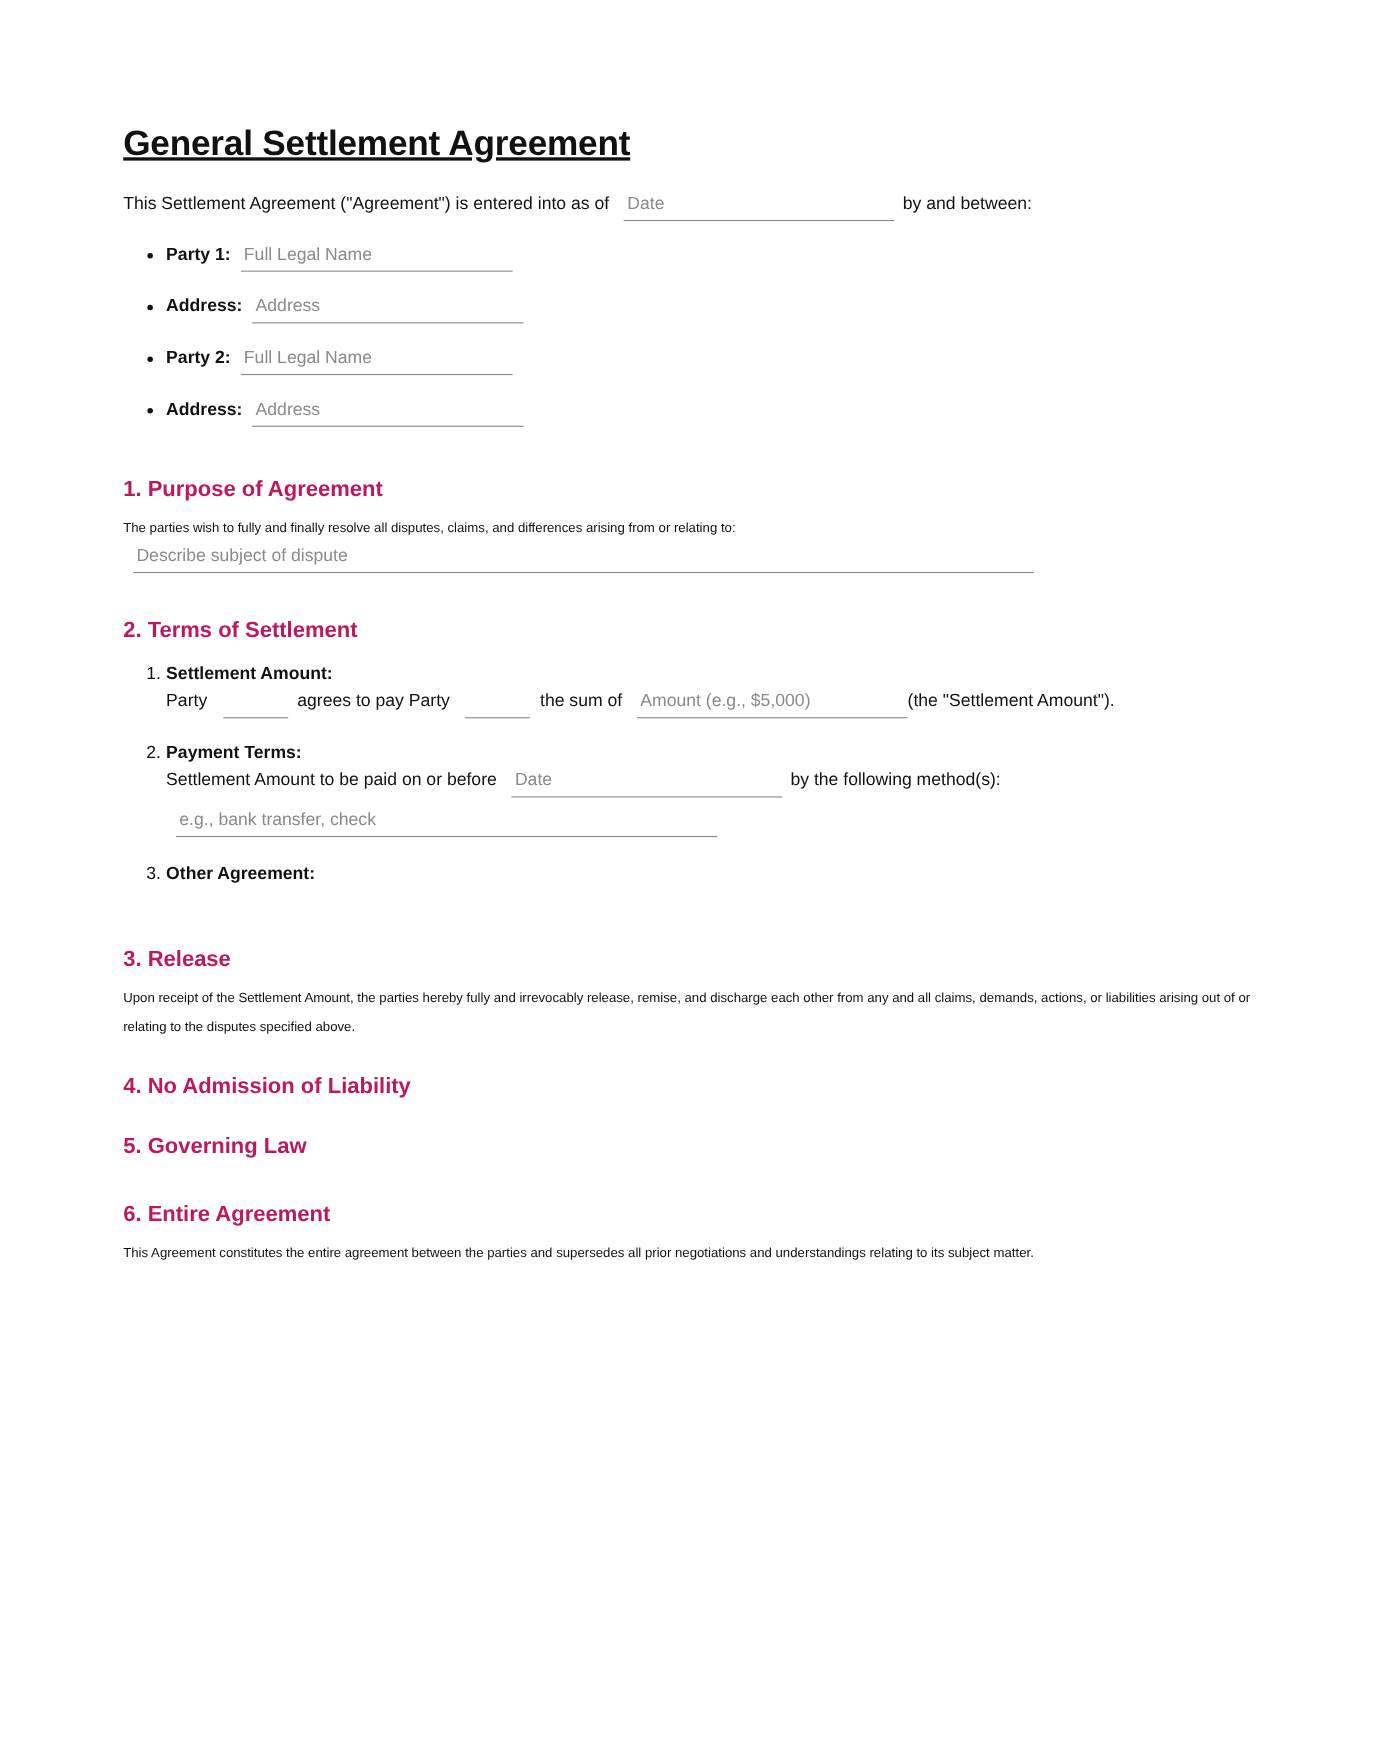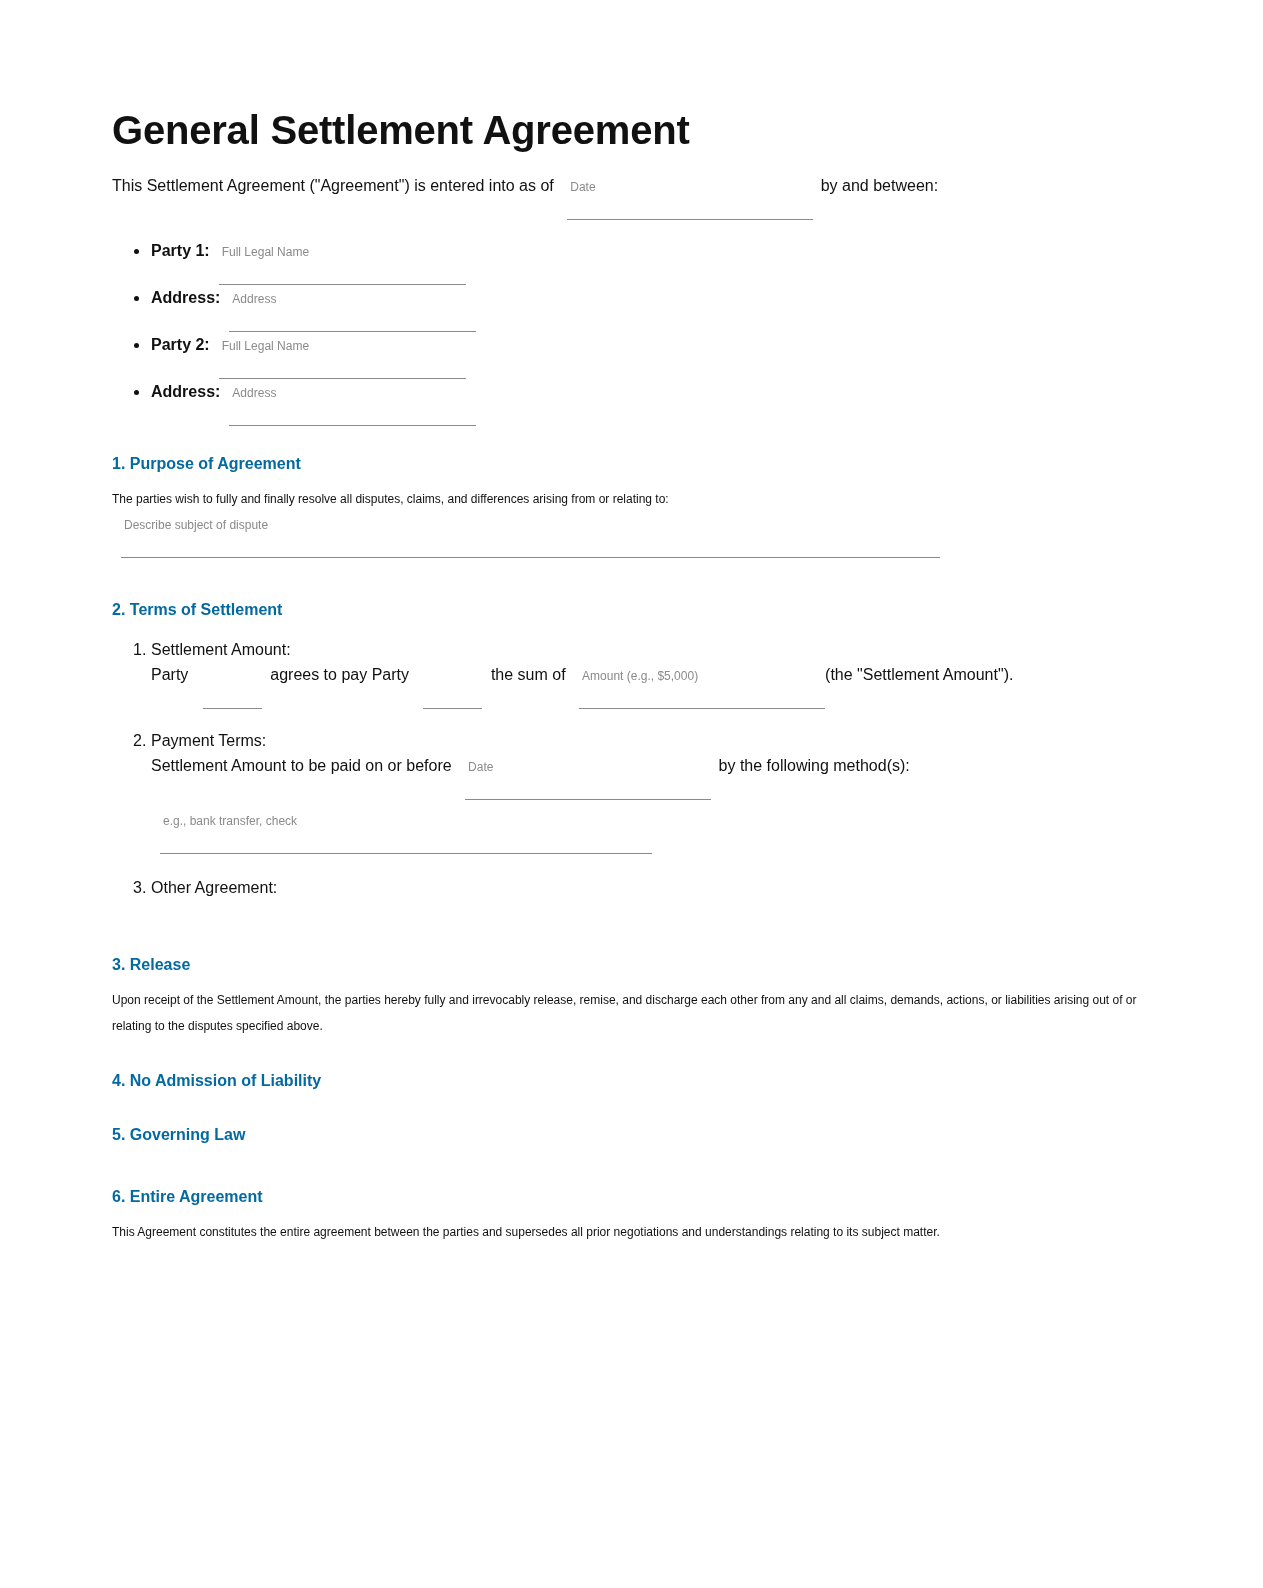--- a/index.html
+++ b/index.html
@@ -3,42 +3,42 @@
 <meta charset="utf-8">
 <style>
   html, body { margin: 0; padding: 0; background: #ffffff; }
   body {
     width: 1263px; min-height: 1588px;
     font-family: "Liberation Sans", sans-serif;
     color: #111111; font-size: 16px;
   }
   .page { position: relative; padding: 0 0 0 112px; width: 1030px; }
   h1 {
-    margin: 0; padding-top: 110px; font-size: 40px; font-weight: bold;
-    letter-spacing: -0.2px; line-height: 40px; color: #111;
+    margin: 0; padding-top: 110px; font-size: 32px; font-weight: bold;
+    letter-spacing: -0.2px; line-height: 40px; color: #111; text-decoration: underline;
   }
   .intro { margin-top: 22px; line-height: 28px; font-size: 16px; white-space: nowrap; }
   .field {
     display: inline-block; border: none; border-bottom: 1px solid #8a8a8a;
-    font-family: "Liberation Sans", sans-serif; font-size: 12px; color: #ec4899;
-    background: transparent; padding: 2px 3px 21px 3px; height: 22px;
+    font-family: "Liberation Sans", sans-serif; font-size: 16px; color: #ec4899;
+    background: transparent; padding: 2px 3px 3px 3px; height: 22px;
     vertical-align: baseline; outline: none; box-sizing: content-box;
   }
   .field::placeholder { color: #8a8a8a; }
   .parties { list-style: none; margin: 16px 0 0 0; padding: 0 0 0 22px; }
   .parties li { height: 47px; line-height: 30px; white-space: nowrap; position: relative; padding-left: 17px; }
   .parties li::before { content: ""; position: absolute; left: 0; top: 13px; width: 5px; height: 5px; background: #111; border-radius: 50%; }
   .parties .lbl { font-weight: bold; margin-right: 9px; }
-  h2 { margin: 0; font-size: 16px; font-weight: bold; line-height: 24px; color: #0369a1; }
+  h2 { margin: 0; font-size: 20px; font-weight: bold; line-height: 24px; color: #be185d; }
   .sec1 { margin-top: 40px; }
   p { margin: 0; line-height: 26px; font-size: 12px; }
   .terms { list-style: none; margin: 0; padding: 0 0 0 21px; }
   .terms > li { position: relative; padding-left: 18px; }
   .terms .num { position: absolute; left: 0; top: 0; line-height: 24px; }
-  .terms .ttl { font-weight: normal; line-height: 24px; display: block; }
+  .terms .ttl { font-weight: bold; line-height: 24px; display: block; }
   .terms .line { line-height: 26px; white-space: nowrap; }
 </style>
 </head>
 <body>
 
 <div class="page">
   <h1>General Settlement Agreement</h1>
 
   <div class="intro">
     <span>This Settlement Agreement ("Agreement") is entered into as of</span>

